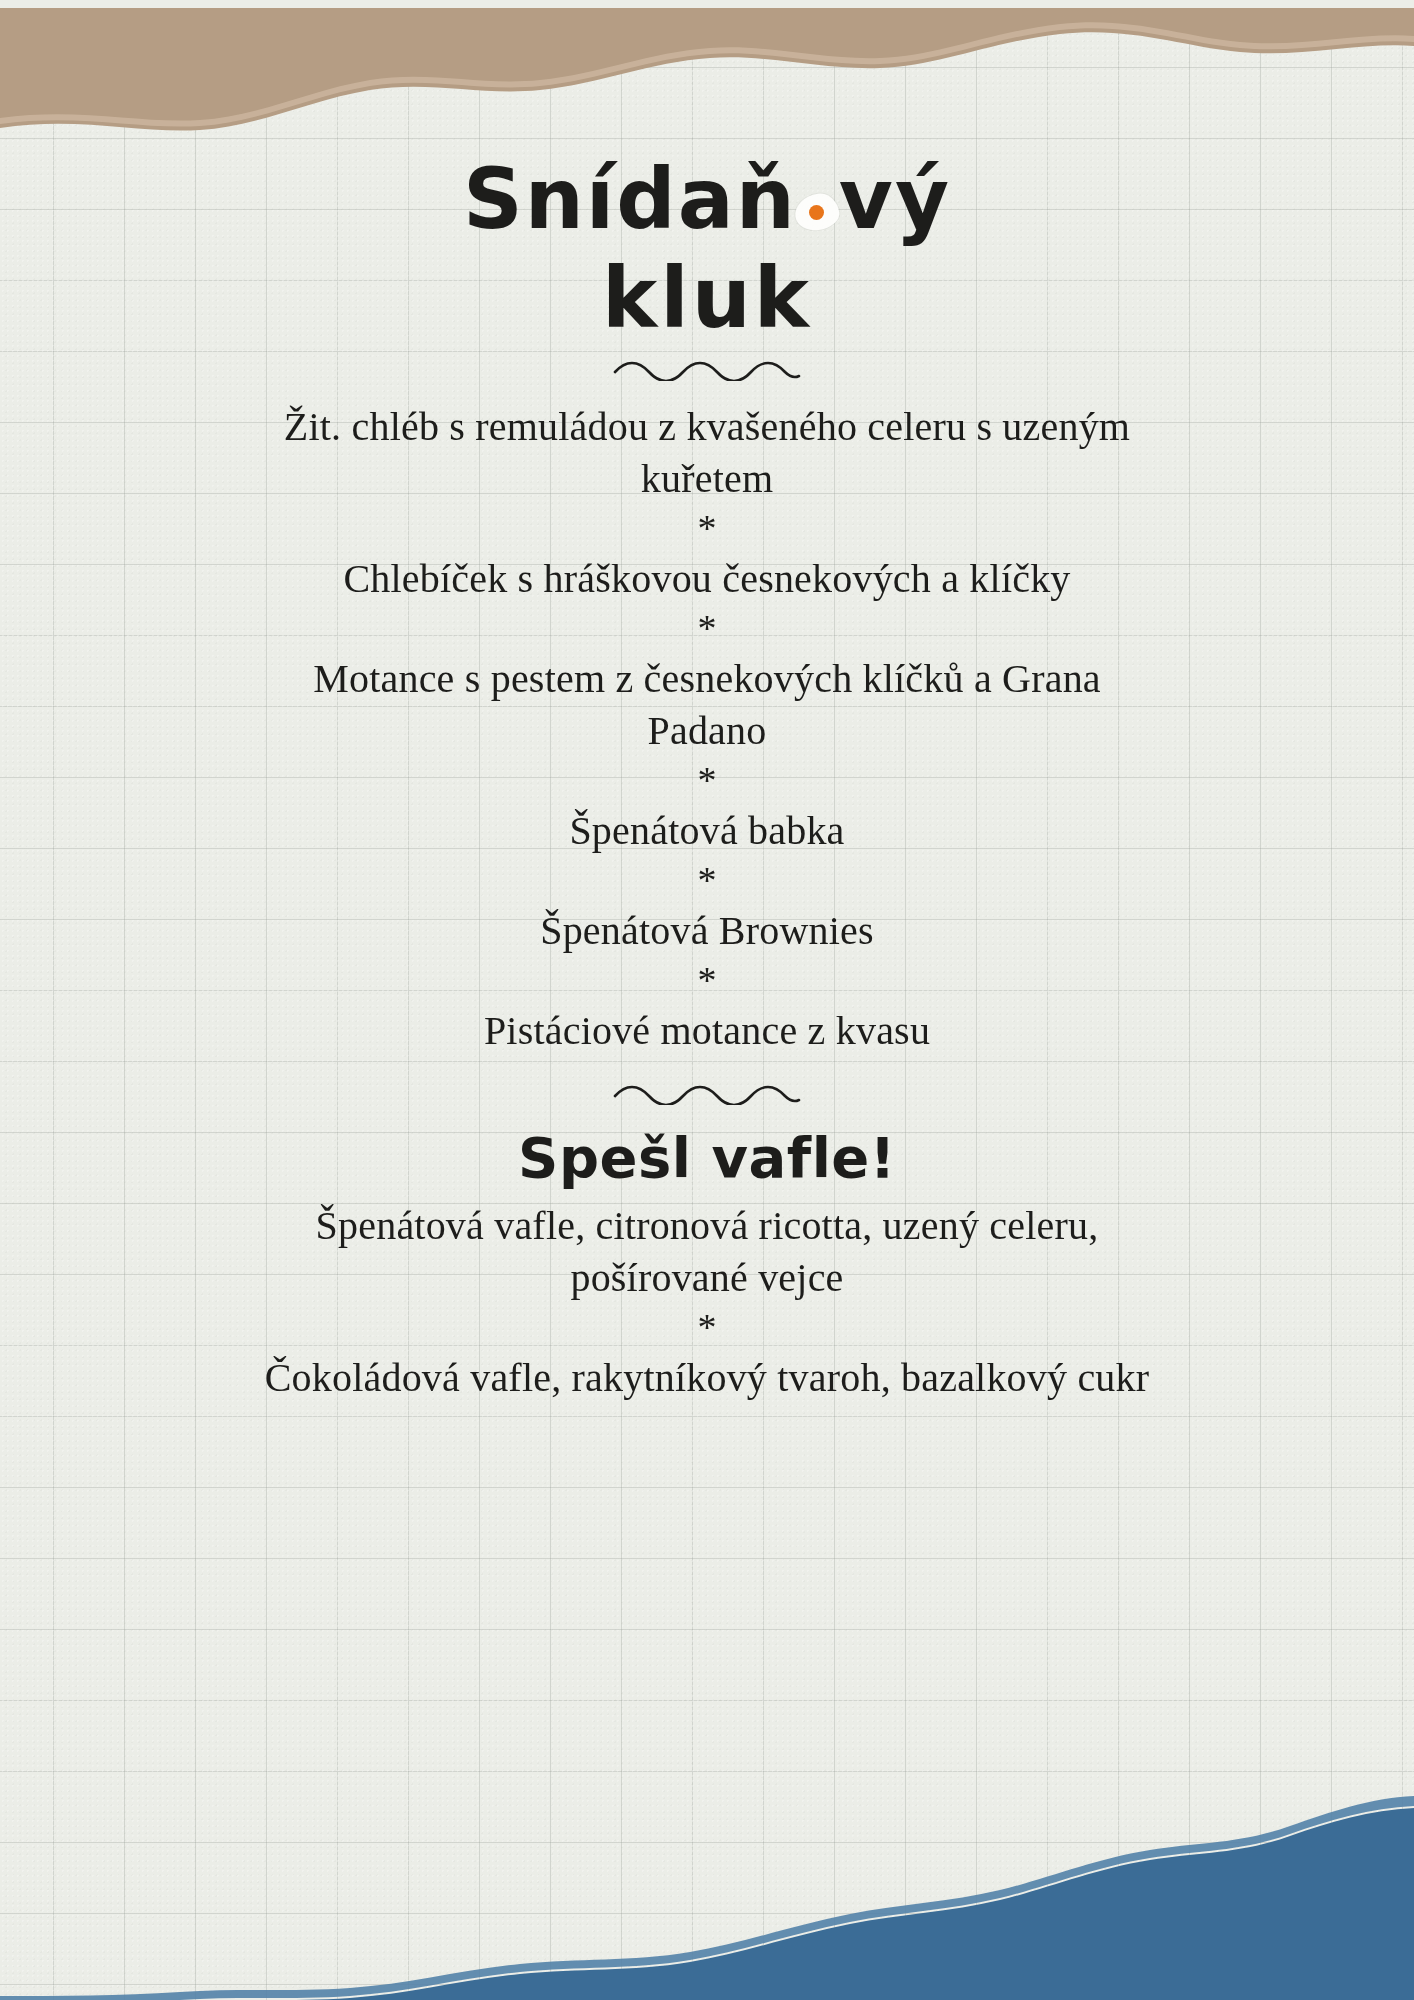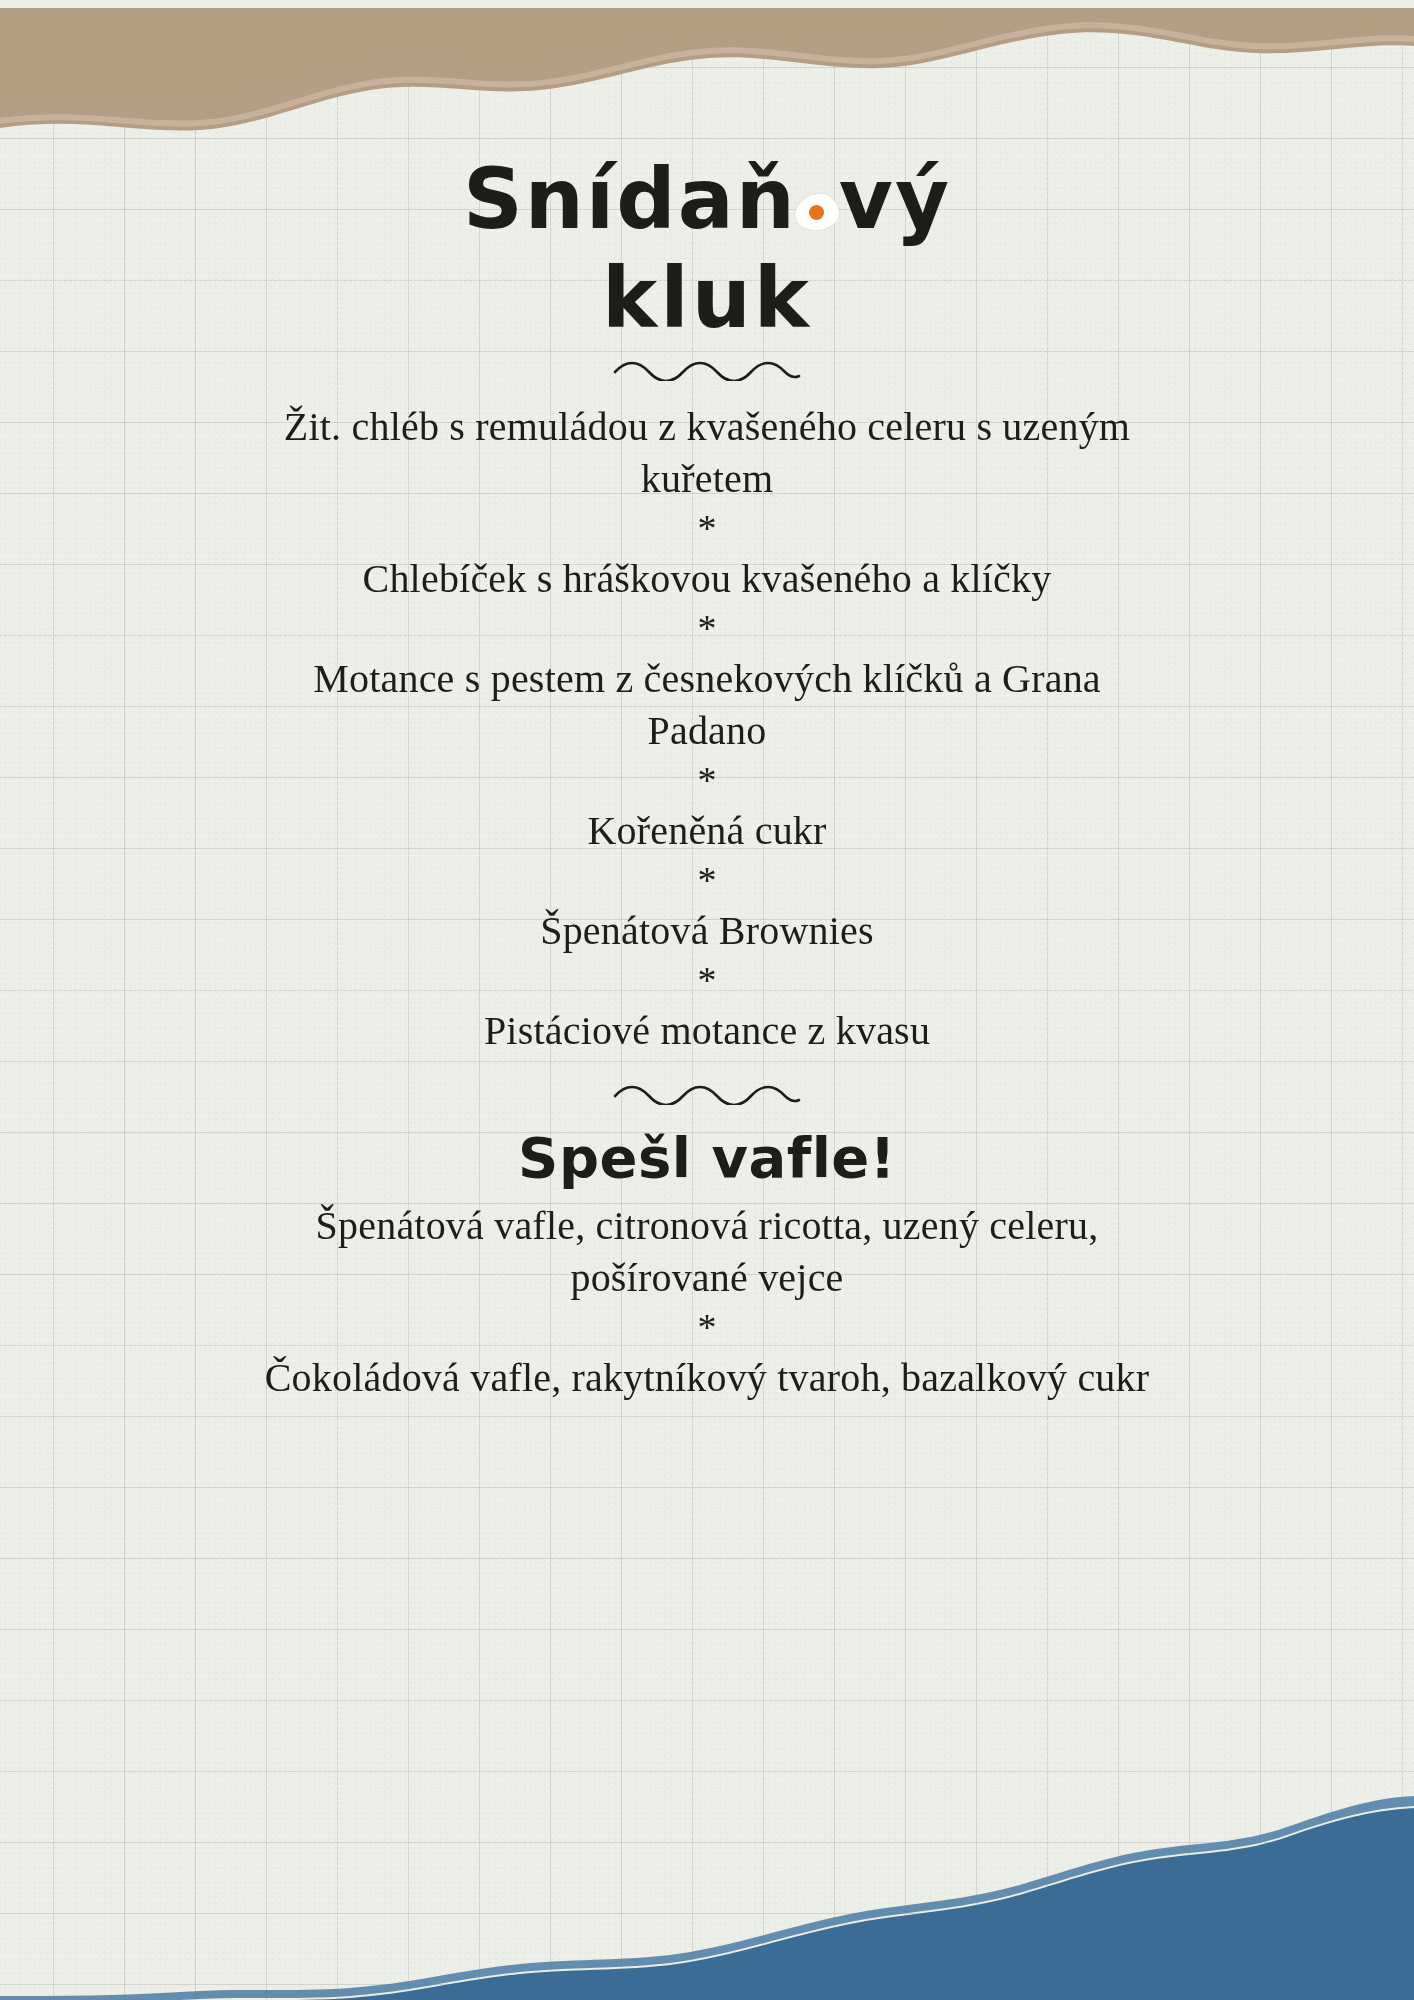--- a/index.html
+++ b/index.html
@@ -202,25 +202,25 @@
       <span class="title-line line2">kluk</span>
     </div>
 
     <svg class="squiggle" viewBox="0 0 190 22">
       <path d="M3,13 C14,1 26,1 37,13 C48,25 60,25 71,13 C82,1 94,1 105,13 C116,25 128,25 139,13 C150,1 162,1 173,13 C178,18 183,19 187,17" fill="none" stroke="#1d1d1b" stroke-width="2.6" stroke-linecap="round"></path>
     </svg>
 
     <div class="list">
       <div class="menu-item">Žit. chléb s remuládou z kvašeného celeru s uzeným kuřetem</div>
       <div class="sep">*</div>
-      <div class="menu-item">Chlebíček s hráškovou kvašeného a klíčky</div>
+      <div class="menu-item">Chlebíček s hráškovou česnekových a klíčky</div>
       <div class="sep">*</div>
       <div class="menu-item">Motance s pestem z česnekových klíčků a Grana Padano</div>
       <div class="sep">*</div>
-      <div class="menu-item">Kořeněná cukr</div>
+      <div class="menu-item">Špenátová babka</div>
       <div class="sep">*</div>
       <div class="menu-item">Špenátová Brownies</div>
       <div class="sep">*</div>
       <div class="menu-item">Pistáciové motance z kvasu</div>
     </div>
 
     <svg class="squiggle second" viewBox="0 0 190 22">
       <path d="M3,13 C14,1 26,1 37,13 C48,25 60,25 71,13 C82,1 94,1 105,13 C116,25 128,25 139,13 C150,1 162,1 173,13 C178,18 183,19 187,17" fill="none" stroke="#1d1d1b" stroke-width="2.6" stroke-linecap="round"></path>
     </svg>
 

